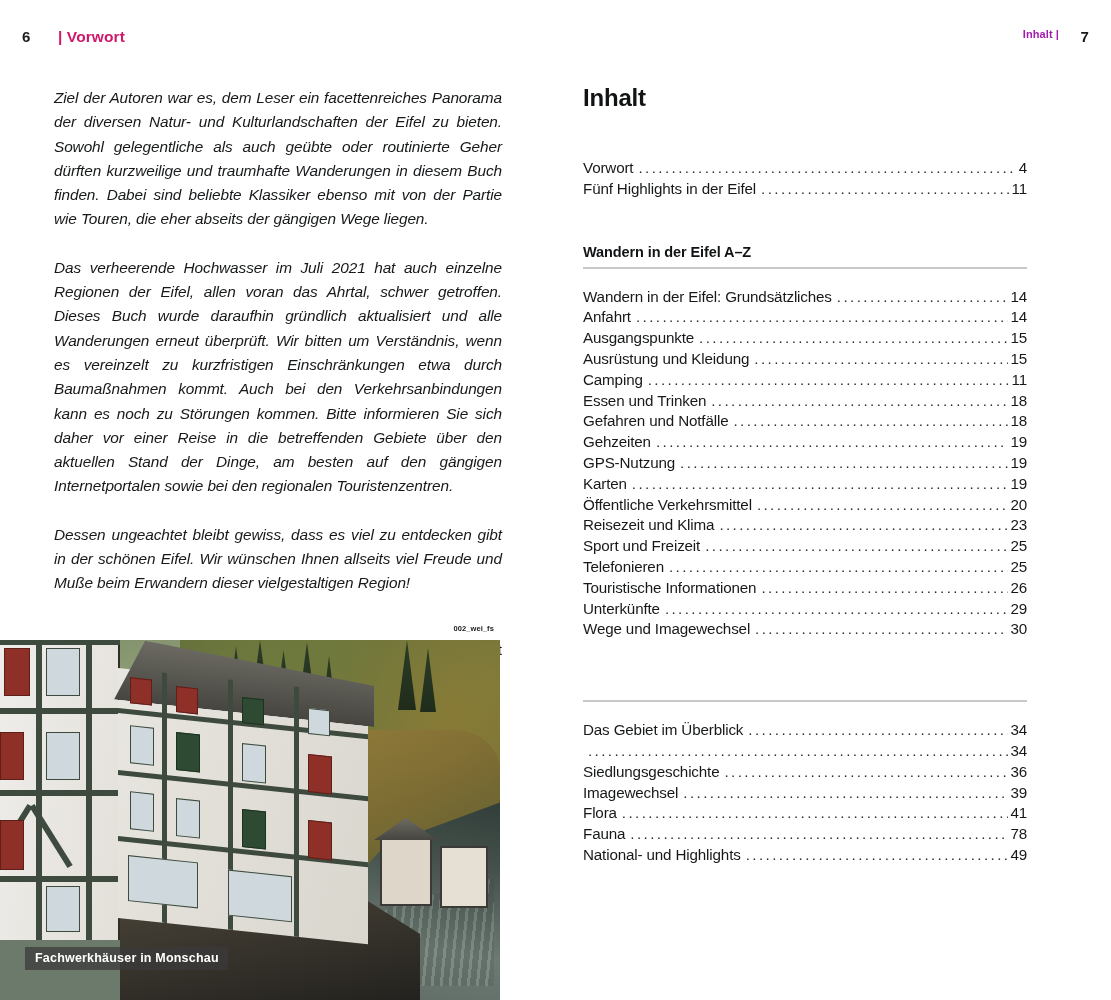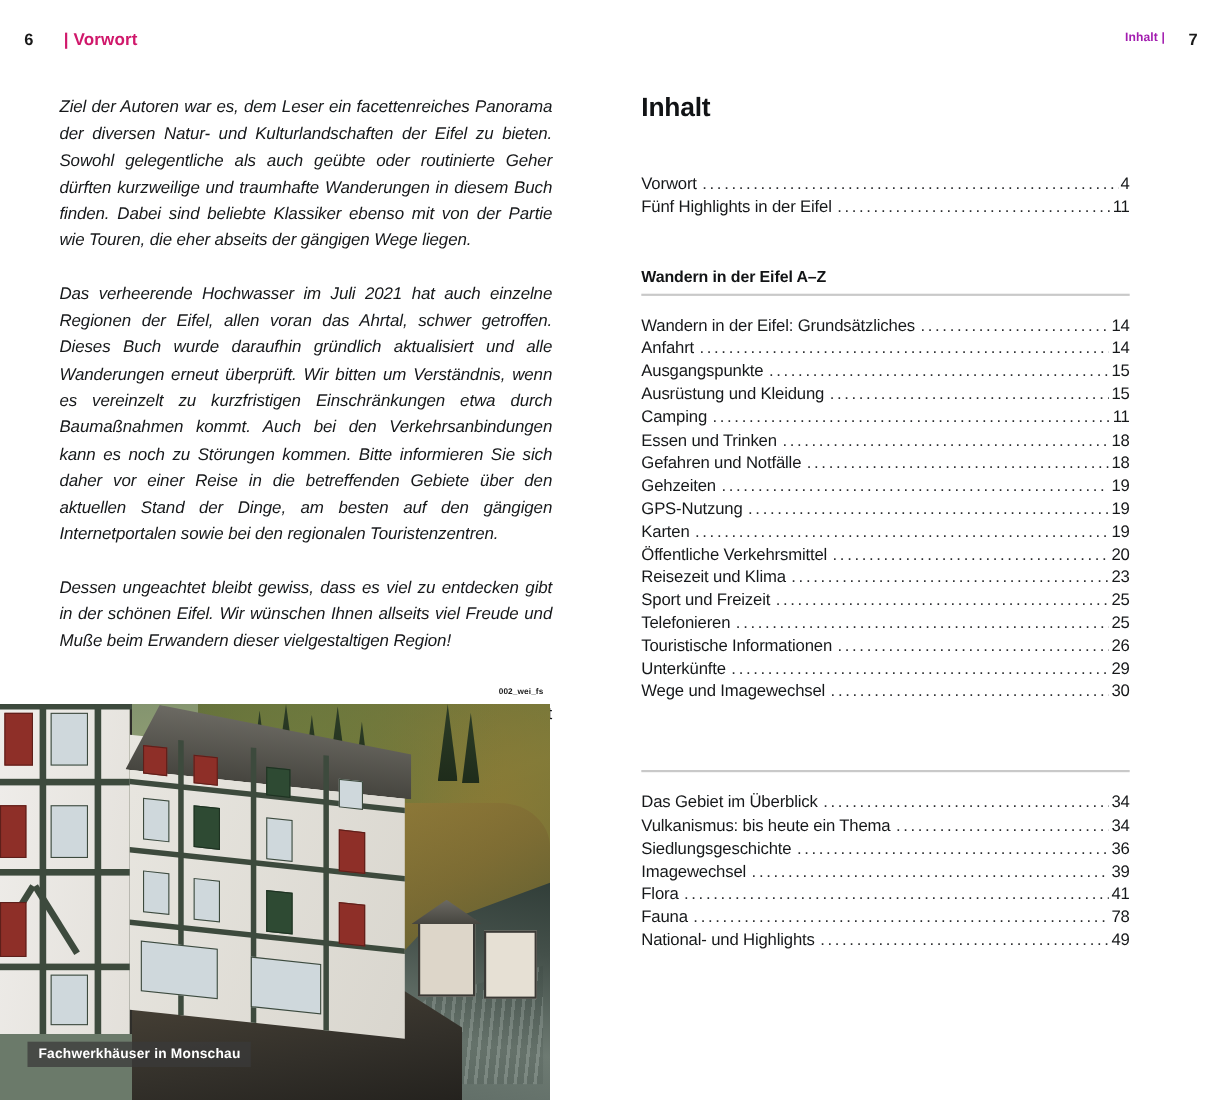--- a/index.html
+++ b/index.html
@@ -443,21 +443,20 @@
         </div>
         <div class="gap-2"></div>
         <div class="toc-block">
           <div class="toc-rule"></div>
           <div class="toc-entry">
             <span class="lbl">Das Gebiet im Überblick</span>
             <span class="leader">..........................................................................................</span>
             <span class="pg">34</span>
           </div>
           <div class="toc-entry">
-            <span class="lbl">Vulkanismus: bis heute ein Thema</span>
             <span class="leader">..........................................................................................</span>
             <span class="pg">34</span>
           </div>
           <div class="toc-entry">
             <span class="lbl">Siedlungsgeschichte</span>
             <span class="leader">..........................................................................................</span>
             <span class="pg">36</span>
           </div>
           <div class="toc-entry">
             <span class="lbl">Imagewechsel</span>

